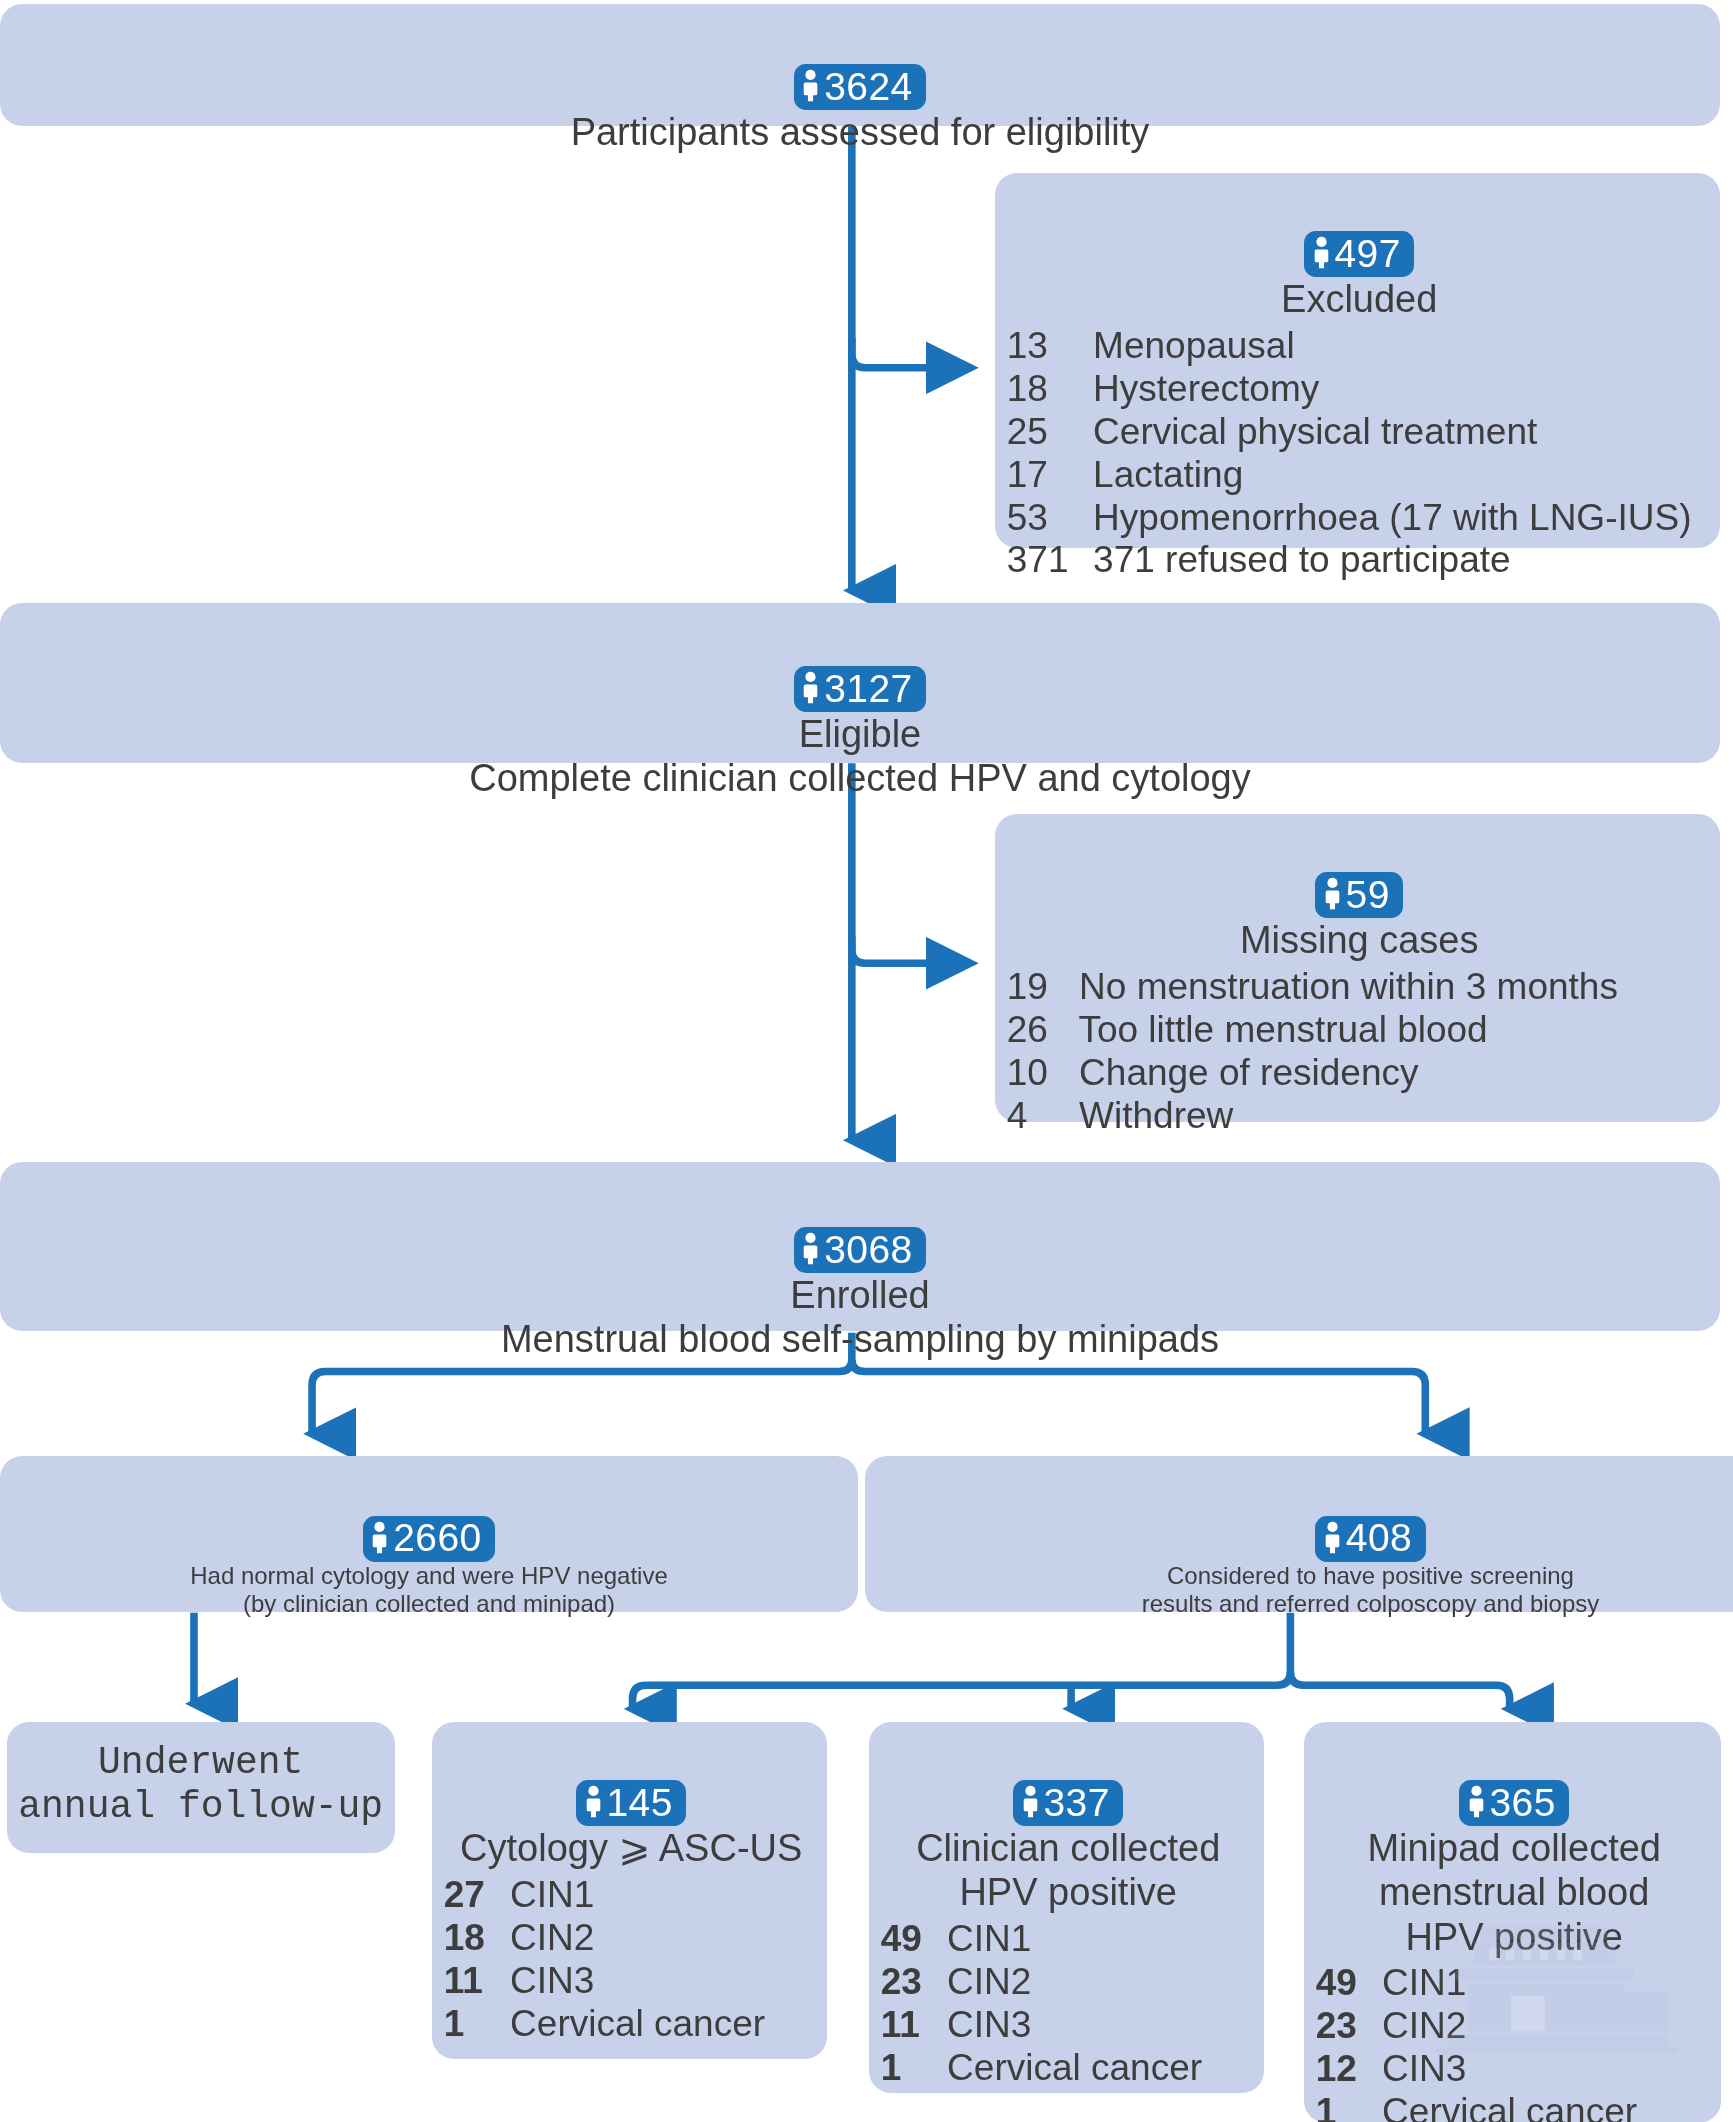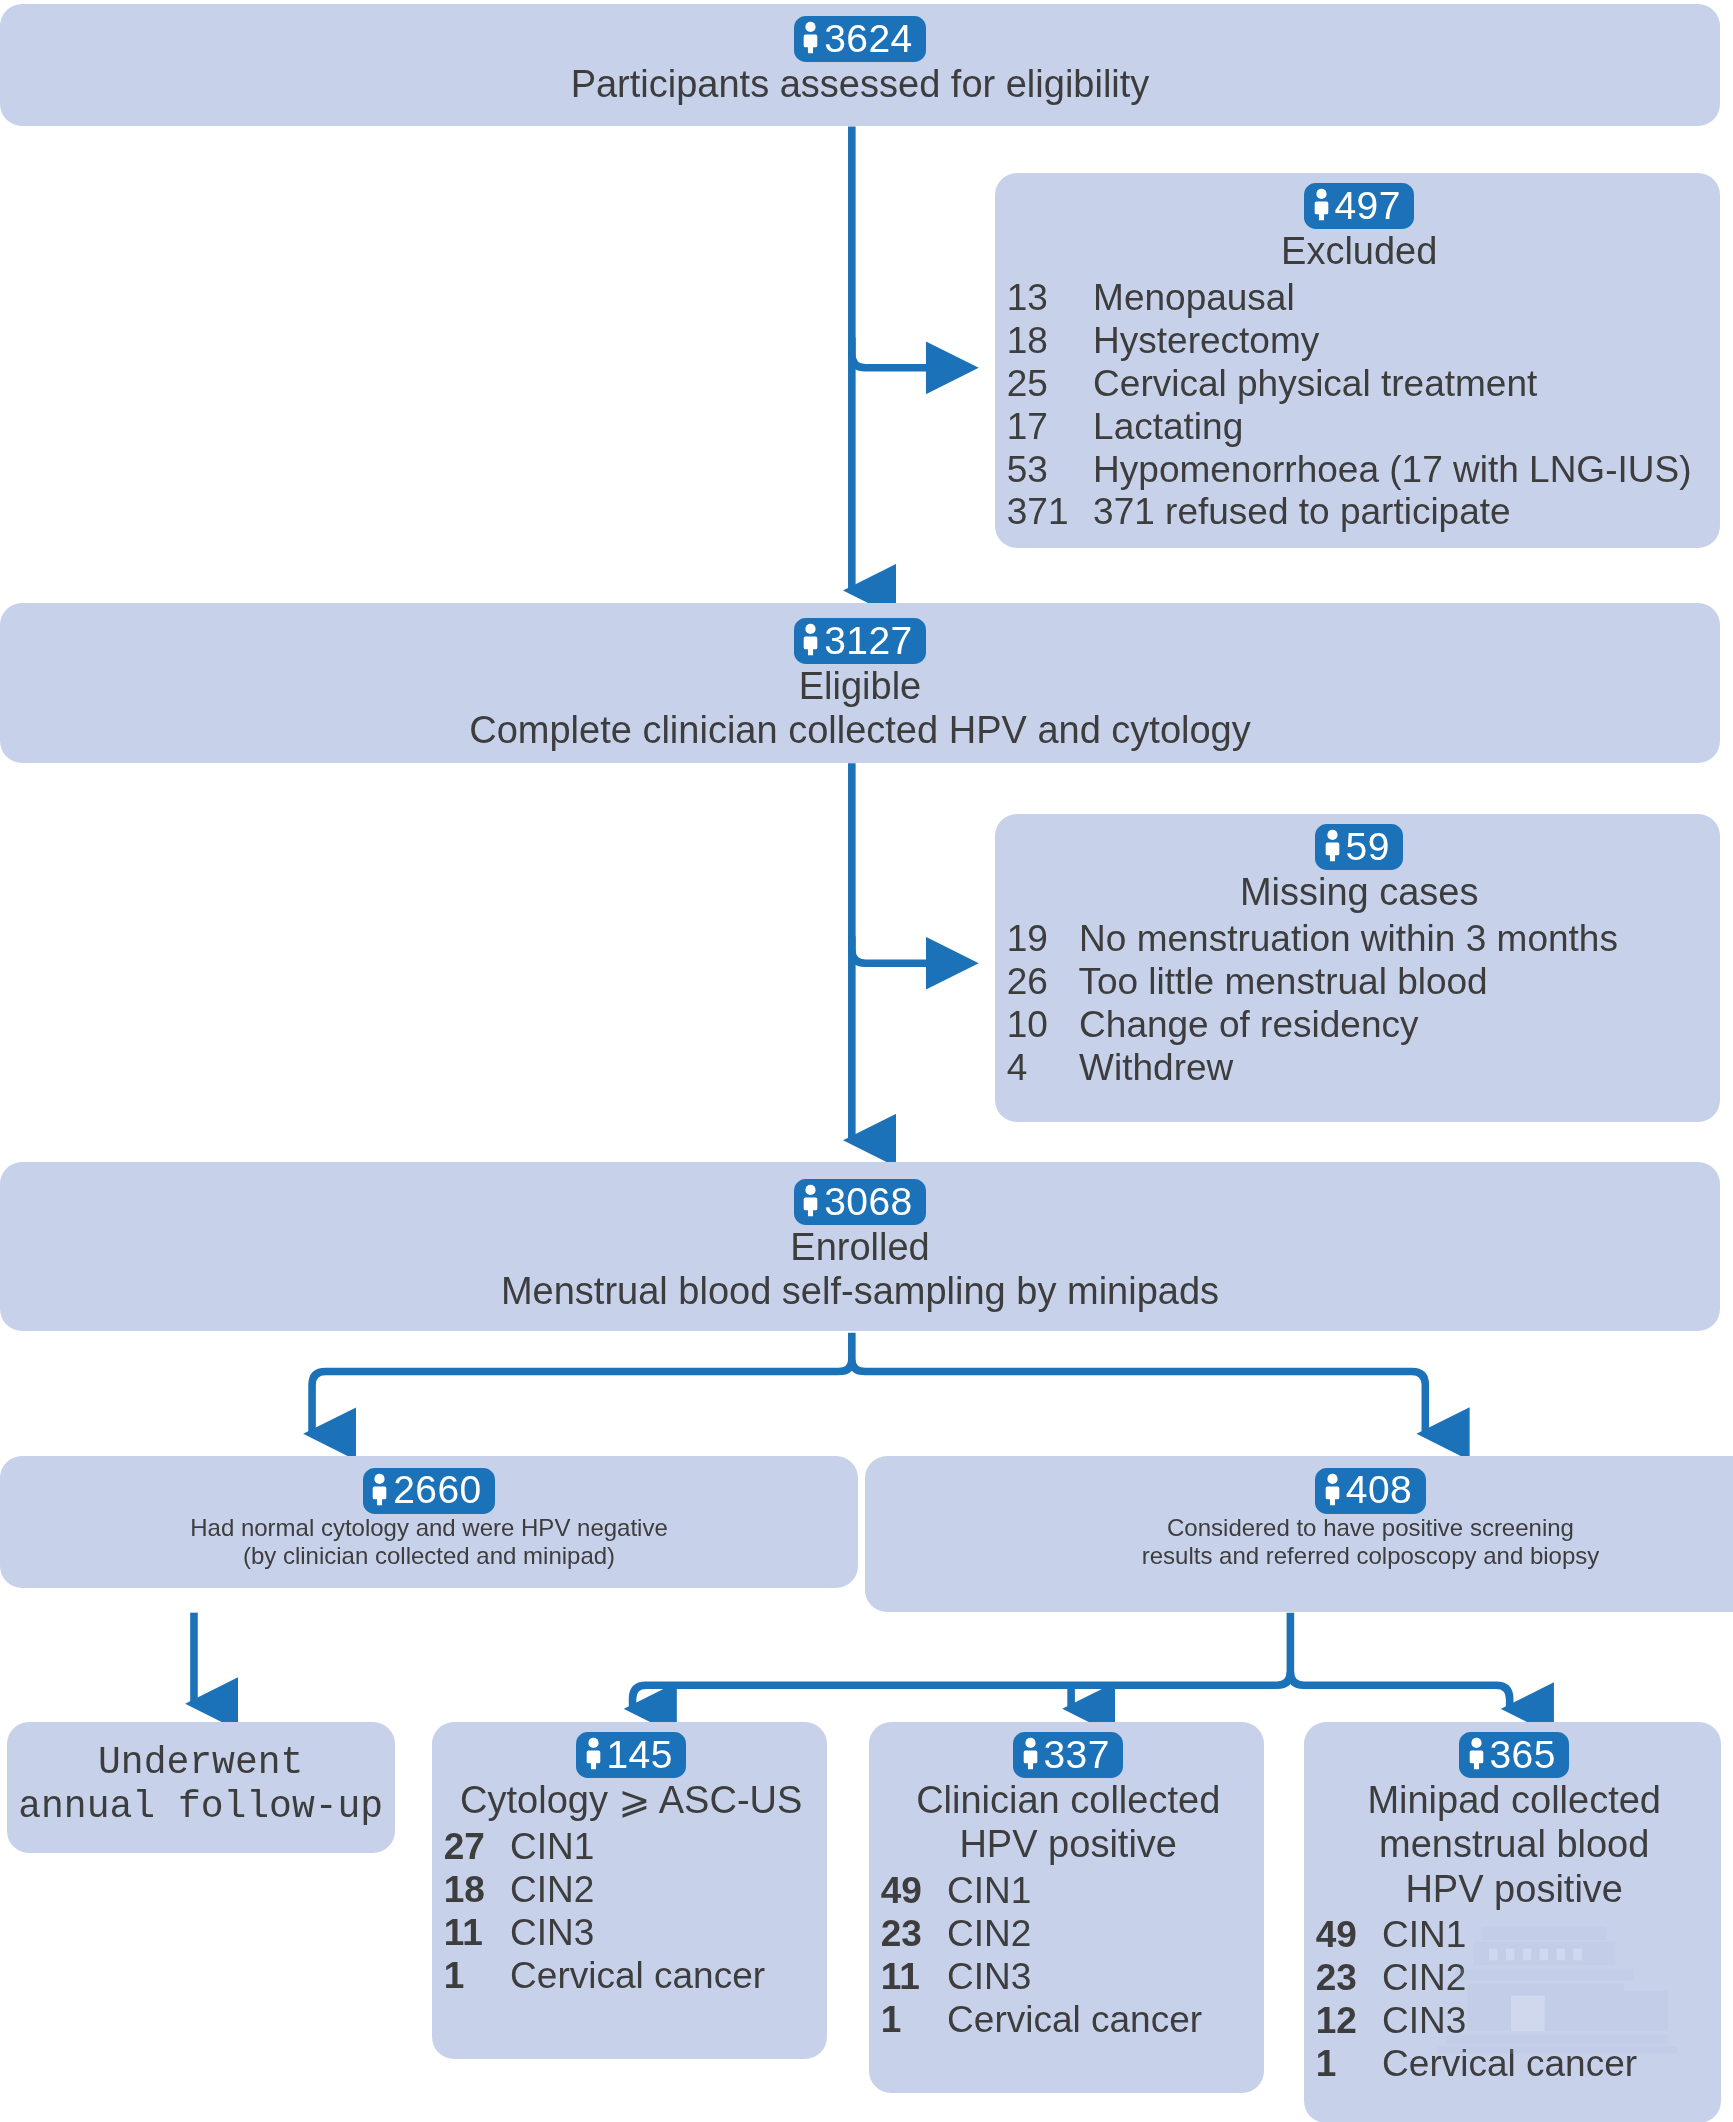--- a/index.html
+++ b/index.html
@@ -29,20 +29,21 @@
     align-items: center;
     gap: 5px;
     background: #1c72b8;
     color: #ffffff;
     border-radius: 11.8px;
     padding: 1.7px 13.5px 3.4px 8.4px;
     font-size: 39px;
     line-height: 1.06;
     font-weight: 400;
     letter-spacing: 0.4px;
+    margin-top: 48px;
   }
   .badge svg { display:block; }
   .title {
     font-size: 38px;
     line-height: 1.16;
     color: #3d3d3d;
     font-weight: 400;
     white-space: pre-line;
   }
   .title.small { font-size: 24px; }
@@ -179,21 +180,21 @@
       <svg width="17" height="34" viewBox="0 0 20 40" aria-hidden="true">
         <circle cx="10" cy="7" r="6" fill="#fff"></circle>
         <path d="M4,16 h12 a2,2 0 0 1 2,2 v11 a2,2 0 0 1 -2,2 h-3 v7 h-6 v-7 h-3 a2,2 0 0 1 -2,-2 v-11 a2,2 0 0 1 2,-2 z" fill="#fff"></path>
       </svg>
       <span>3068</span>
     </div>
     <div class="title">Enrolled
 Menstrual blood self-sampling by minipads</div>
   </div>
 
-  <div class="box ctr" style="left:0px; top:1456px; width:858px; height:132px; padding-top:11.8px;">
+  <div class="box ctr" style="left:0px; top:1456px; width:858px; height:156px; padding-top:11.8px;">
     <div class="badge">
       <svg width="17" height="34" viewBox="0 0 20 40" aria-hidden="true">
         <circle cx="10" cy="7" r="6" fill="#fff"></circle>
         <path d="M4,16 h12 a2,2 0 0 1 2,2 v11 a2,2 0 0 1 -2,2 h-3 v7 h-6 v-7 h-3 a2,2 0 0 1 -2,-2 v-11 a2,2 0 0 1 2,-2 z" fill="#fff"></path>
       </svg>
       <span>2660</span>
     </div>
     <div class="title small">Had normal cytology and were HPV negative
 (by clinician collected and minipad)</div>
   </div>

